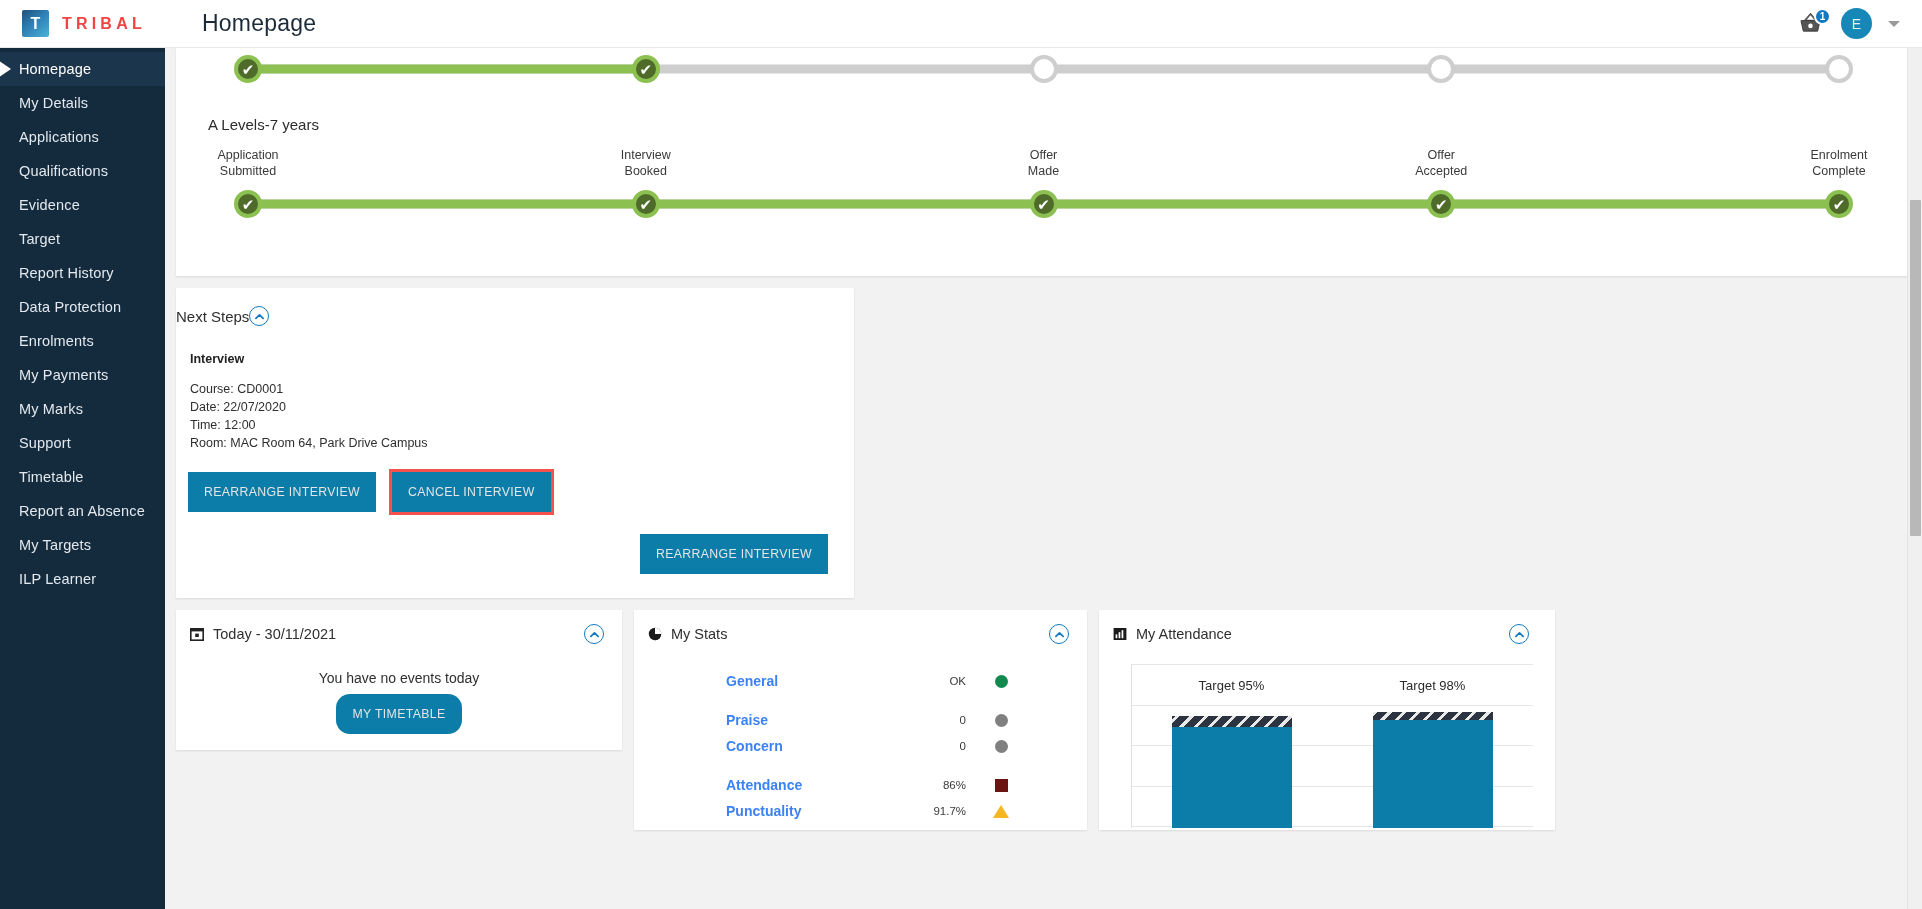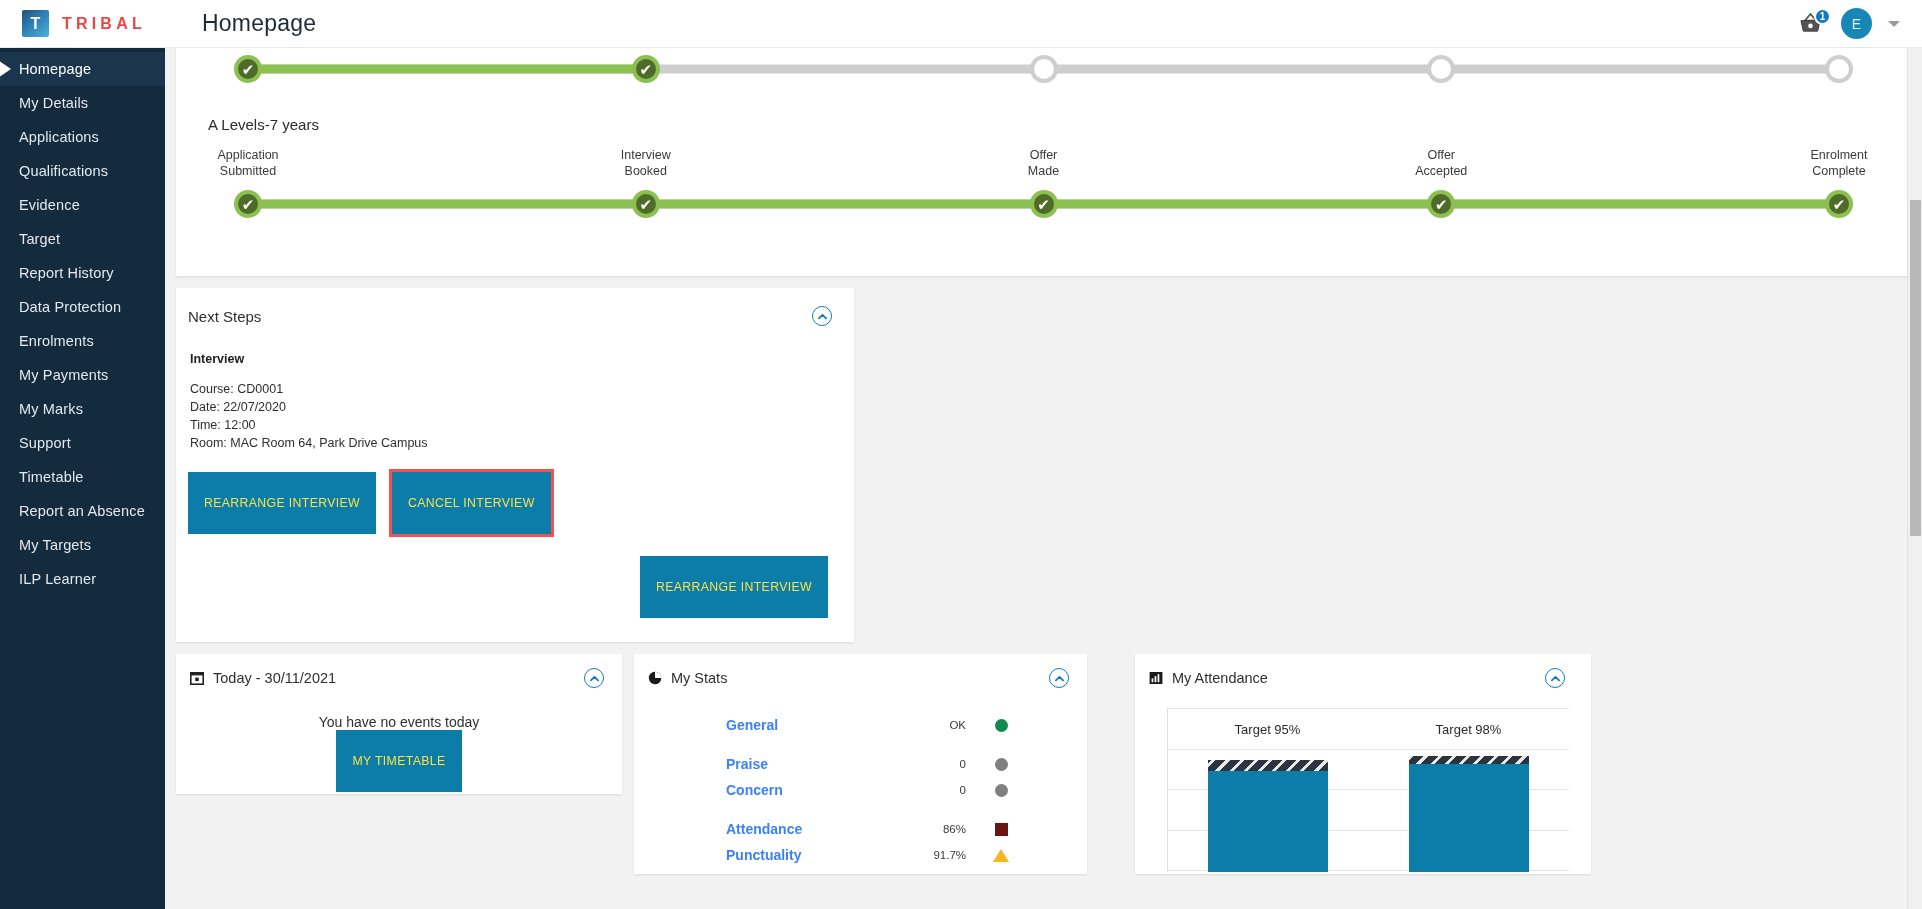--- a/index.html
+++ b/index.html
@@ -124,58 +124,58 @@
     position: absolute; transform: translateX(-50%);
     text-align: center; font-size: 12.5px; color: #3a3a3a; line-height: 16px;
     white-space: nowrap;
   }
 
   
   .next-steps {
     margin-top: 12px; width: 678px; padding: 18px 0 24px 0; position: relative;
   }
   .card-head {
-    display: flex; align-items: center; justify-content: space-between;
-    padding: 0 22px 0 12px;
+    display: flex; align-items: center; justify-content: flex-start;
+    padding: 0 22px 0 0;
   }
   .card-title { font-size: 15px; color: #2f2f2f; display: flex; align-items: center; gap: 9px; }
   .collapse-btn {
     width: 20px; height: 20px; border-radius: 50%;
     border: 1.6px solid #1279bf; color: #1279bf;
     display: flex; align-items: center; justify-content: center;
     font-size: 10px; cursor: pointer; background: #fff; line-height: 1;
   }
   .ns-sub { font-size: 12.5px; font-weight: 700; color: #222; padding: 26px 0 0 14px; }
   .ns-lines { padding: 14px 0 0 14px; font-size: 12.5px; color: #2f2f2f; line-height: 18px; }
   .btn-row { padding: 20px 0 0 12px; display: flex; align-items: center; gap: 16px; }
   .btn {
-    background: #0b7da8; color: #fde047;
+    background: #0b7da8; color: #e5e5e5;
     font-size: 12.3px; letter-spacing: .35px;
-    padding: 24px 16px; border: 0; cursor: pointer;
+    padding: 13px 16px; border: 0; cursor: pointer;
     font-family: "Liberation Sans", sans-serif;
     white-space: nowrap;
   }
   .btn.highlight { outline: 3px solid #f4524d; outline-offset: 0px; }
   .btn-row-right { display: flex; justify-content: flex-end; padding: 22px 26px 0 0; }
 
   
   .widgets { display: flex; gap: 12px; margin-top: 12px; align-items: flex-start; }
   .w-today { width: 446px; height: 140px; padding: 14px 0 0 0; }
   .w-stats { width: 453px; height: 220px; padding: 14px 0 0 0; }
-  .w-att   { width: 456px; height: 220px; padding: 14px 8px 0 0; overflow: hidden; margin-left: 36px; }
+  .w-att   { width: 456px; height: 220px; padding: 14px 8px 0 0; overflow: hidden; }
 
   .w-head {
     display: flex; align-items: center; justify-content: space-between;
     padding: 0 18px 0 14px;
   }
   .w-title { font-size: 14.5px; color: #2f2f2f; display: flex; align-items: center; gap: 9px; }
 
   .today-body { text-align: center; padding-top: 26px; }
   .today-empty { font-size: 14px; color: #2f2f2f; }
-  .today-btn { margin-top: 0; }
+  .today-btn { margin-top: 8px; border-radius: 14px; }
 
   
   .stats { padding: 24px 0 0 0; }
   .stat-row { display: flex; align-items: center; height: 26px; }
   .stat-name { width: 260px; text-align: left; padding-left: 92px; font-size: 14px; font-weight: 700; color: #3b82f6; }
   .stat-val  { width: 72px; text-align: right; font-size: 11.5px; color: #3a3a3a; }
   .stat-ind  { width: 70px; display: flex; justify-content: center; }
   .spacer-row { height: 13px; }
   .dot { width: 13px; height: 13px; border-radius: 50%; }
   .sq  { width: 13px; height: 13px; }

